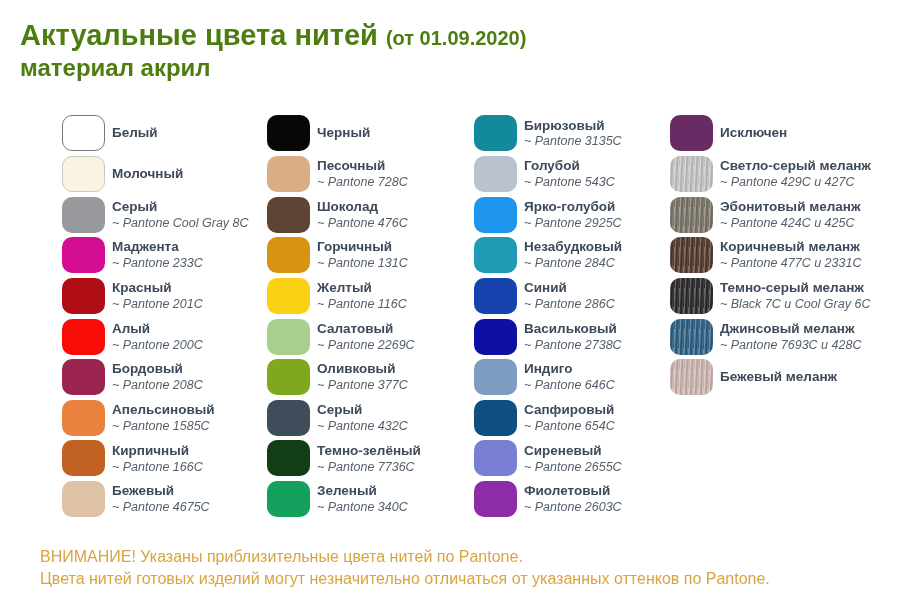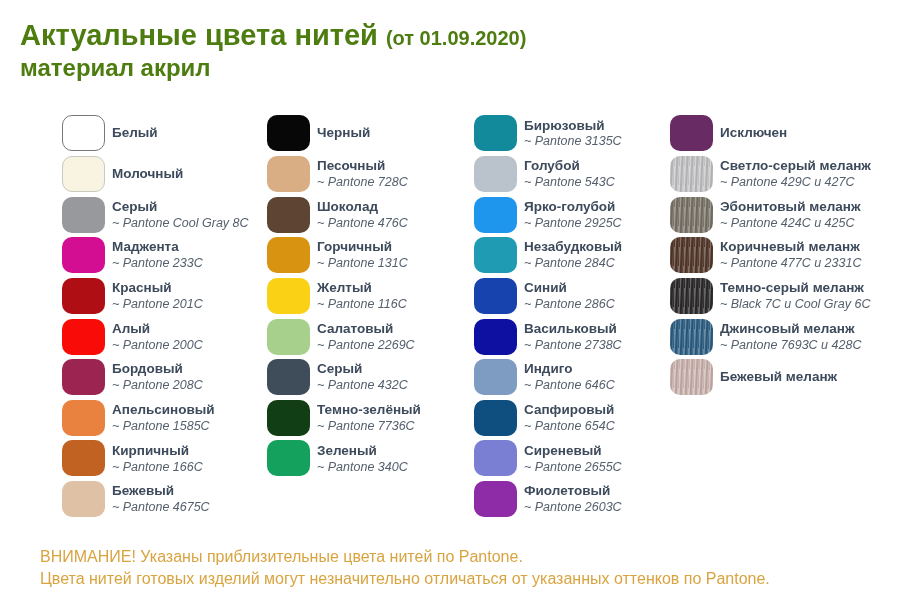--- a/index.html
+++ b/index.html
@@ -158,20 +158,27 @@
         </div>
       </div>
       <div class="row">
         <div class="swatch" style="background-color: rgb(167, 208, 141);"></div>
         <div class="labels">
           <div class="cname">Салатовый</div>
           <div class="cpantone">~ Pantone 2269C</div>
         </div>
       </div>
       <div class="row">
+        <div class="swatch" style="background-color: rgb(127, 168, 31);"></div>
+        <div class="labels">
+          <div class="cname">Оливковый</div>
+          <div class="cpantone">~ Pantone 377C</div>
+        </div>
+      </div>
+      <div class="row">
         <div class="swatch" style="background-color: rgb(63, 76, 89);"></div>
         <div class="labels">
           <div class="cname">Серый</div>
           <div class="cpantone">~ Pantone 432C</div>
         </div>
       </div>
       <div class="row">
         <div class="swatch" style="background-color: rgb(18, 62, 22);"></div>
         <div class="labels">
           <div class="cname">Темно-зелёный</div>

